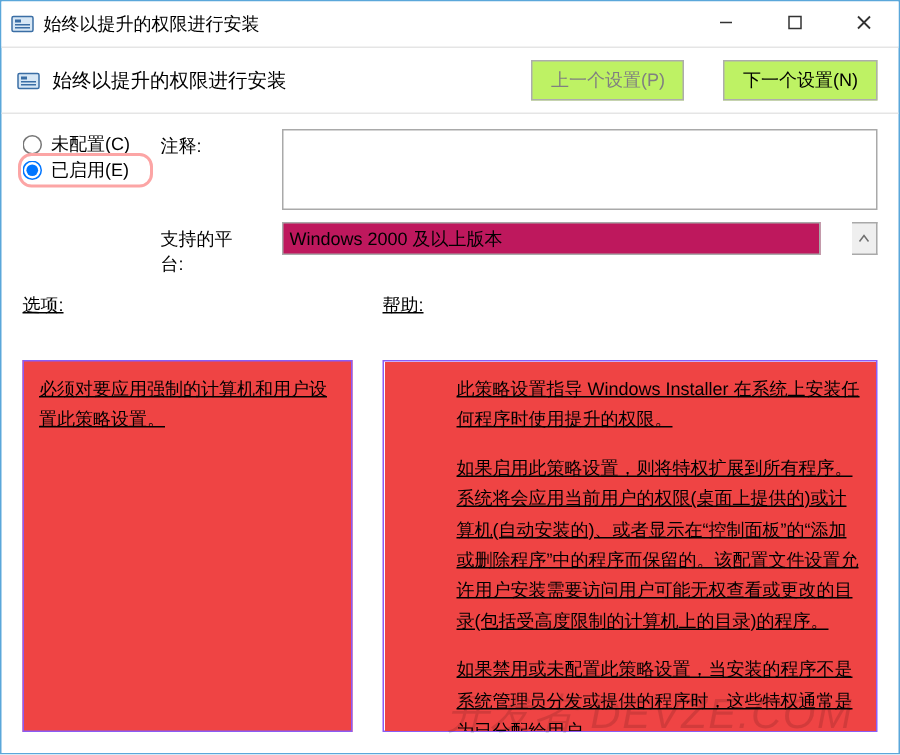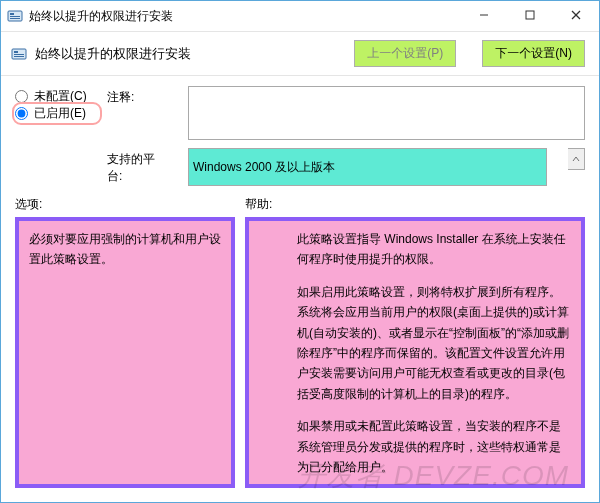--- a/index.html
+++ b/index.html
@@ -134,65 +134,67 @@
     flex: 1;
     height: 54px;
     resize: none;
     border: 1px solid #a9a9a9;
     font: inherit;
     padding: 2px 4px;
     background: #fff;
   }
   .support-input {
     flex: 1;
-    height: 38px;
+    height: 22px;
     border: 1px solid #a9a9a9;
     font: inherit;
     padding: 2px 4px;
-    background: #5eead4;
+    background: #be185d;
     color: #000;
   }
   .support-scroll {
     width: 17px;
     height: 22px;
     border-top: 1px solid #a9a9a9;
     border-right: 1px solid #a9a9a9;
     border-bottom: 1px solid #a9a9a9;
     background: #efefef;
     display: flex;
     align-items: center;
     justify-content: center;
   }
   .body-panes {
     flex: 1;
     display: flex;
     padding: 4px 14px 14px 14px;
-    gap: 10px;
+    gap: 20px;
     min-height: 0;
+    text-decoration: underline;
   }
   .pane-col {
     display: flex;
     flex-direction: column;
     min-height: 0;
   }
   .pane-col.left { width: 220px; }
   .pane-col.right { flex: 1; }
   .pane-label {
     font-size: 12px;
     margin-bottom: 4px;
   }
   .pane {
     flex: 1;
-    border: 4px solid #8b5cf6;
+    border: 1px solid #8b5cf6;
     padding: 8px 10px;
     overflow: hidden;
     font-size: 12px;
     line-height: 1.7;
     position: relative;
-    background: #f9a8d4;
+    background: #ef4444;
+    margin-top: 24px;
   }
   .pane.help {
     overflow-y: scroll;
     padding-left: 48px;
   }
   .pane.help p {
     margin: 0 0 12px 0;
     word-break: break-all;
   }
   .watermark {

